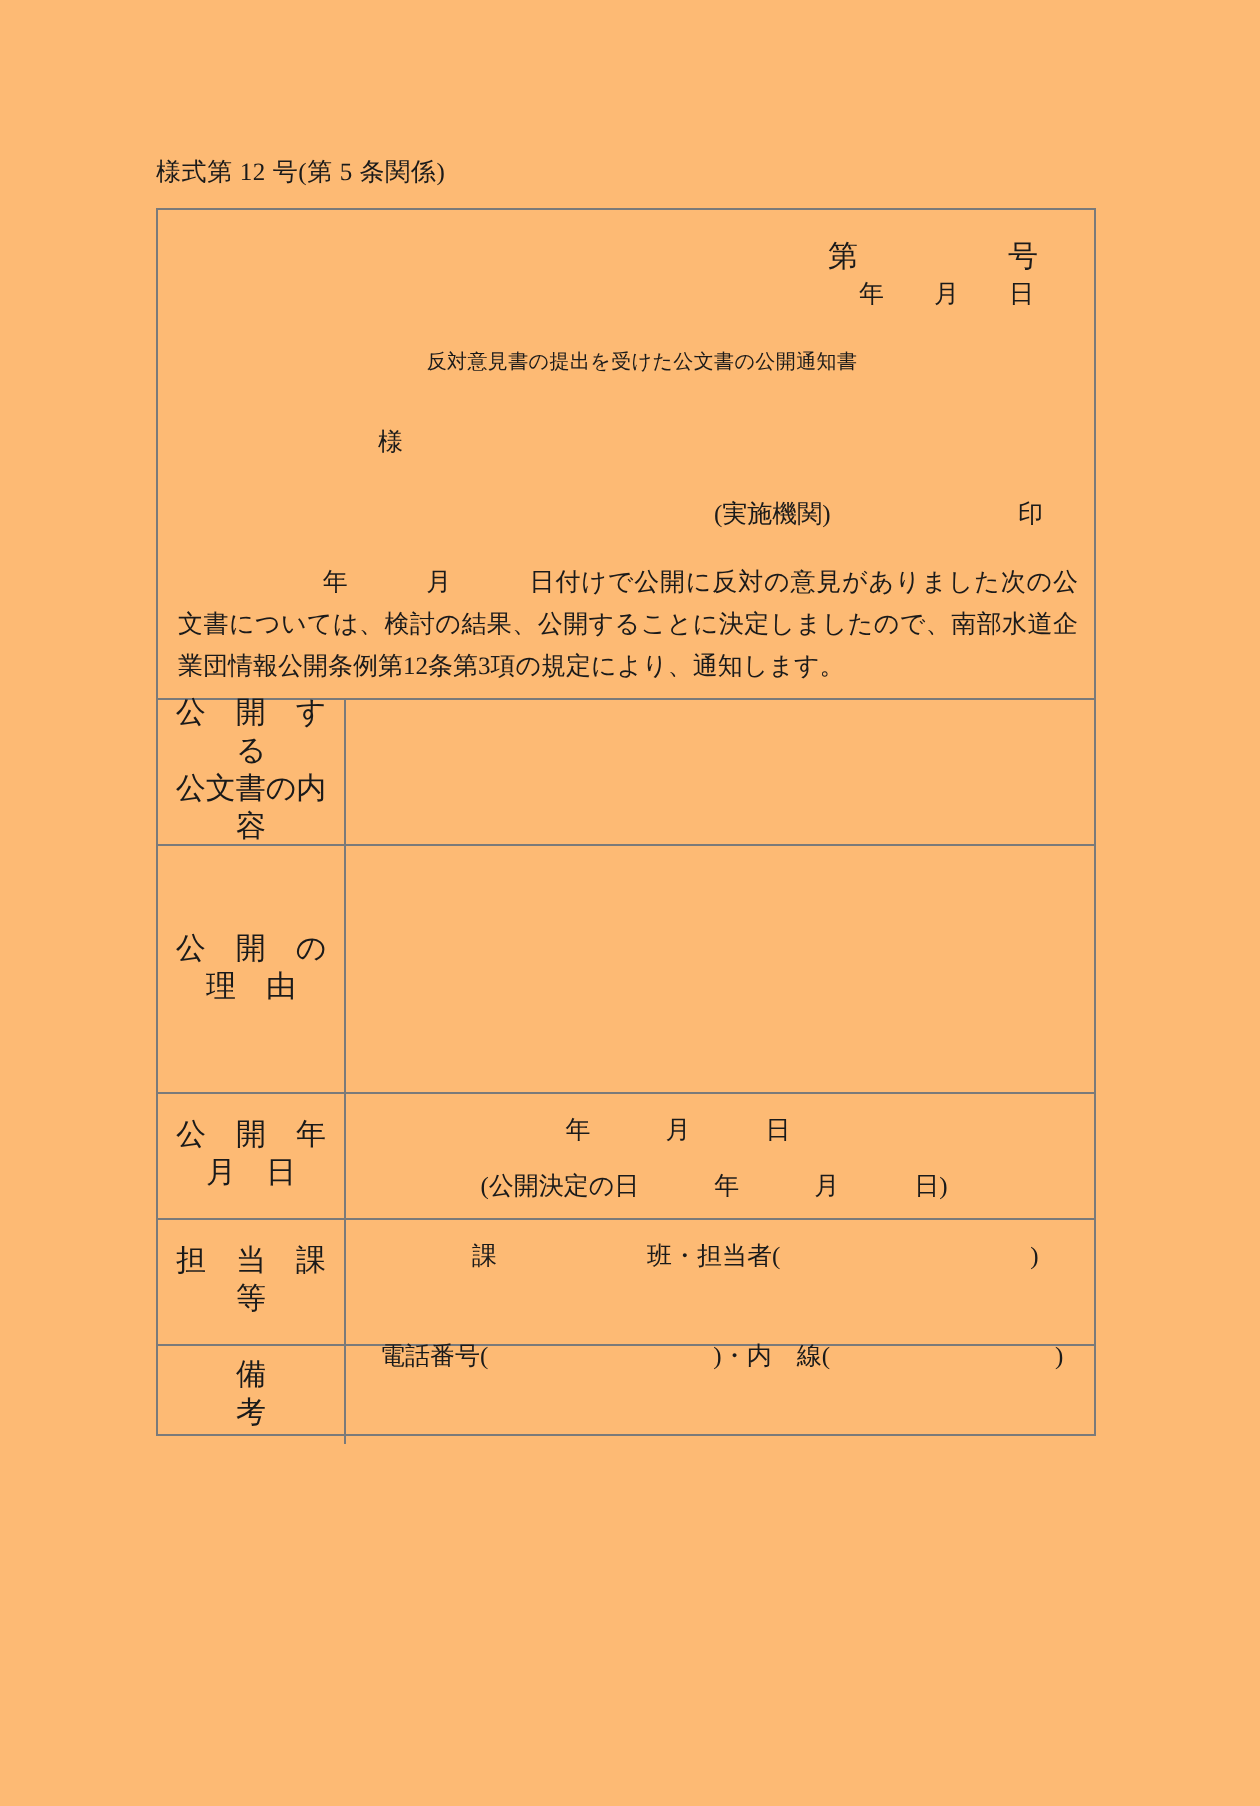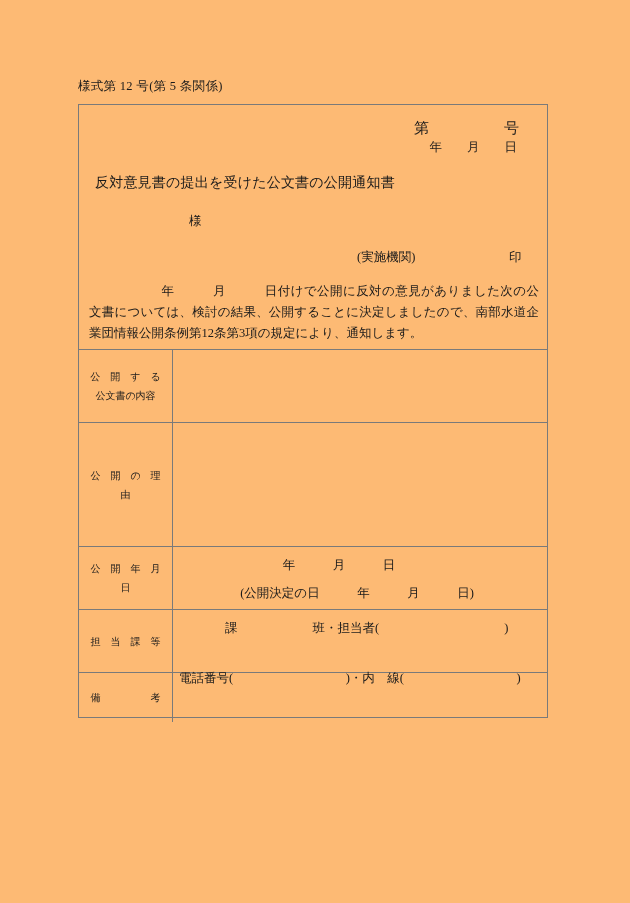--- a/index.html
+++ b/index.html
@@ -67,21 +67,22 @@
     top: 34px;
     font-size: 12.5px;
     white-space: pre;
   }
 
   .doc-title {
     position: absolute;
     left: 0;
     right: 0;
     top: 69px;
-    font-size: 14px;
+    text-align: center;
+    font-size: 10px;
     letter-spacing: 0.2px;
     padding-left: 16px;
   }
 
   .addressee {
     position: absolute;
     left: 110px;
     top: 108px;
     font-size: 12.5px;
   }
@@ -127,39 +128,39 @@
     box-sizing: border-box;
   }
   .row-label {
     width: 94px;
     flex: 0 0 94px;
     border-right: 1px solid #7a7a7a;
     box-sizing: border-box;
     display: flex;
     align-items: center;
     justify-content: center;
-    font-size: 10px;
+    font-size: 15px;
     padding: 0 6px;
     text-align: center;
   }
   .row-label .lbl-lines {
     width: 100%;
     line-height: 19px;
   }
   .row-value {
     flex: 1 1 auto;
     box-sizing: border-box;
     position: relative;
     font-size: 12.5px;
   }
 
   .r-content { height: 73px; }
   .r-reason  { height: 124px; }
   .r-date    { height: 63px; }
-  .r-dept    { height: 63px; }
+  .r-dept    { height: 63px; gap: 11px; }
   .r-note    { height: 50px; }
 
   .date-main {
     position: absolute;
     left: 0; right: 0;
     top: 10px;
     text-align: center;
     white-space: pre;
     padding-right: 42px;
   }

